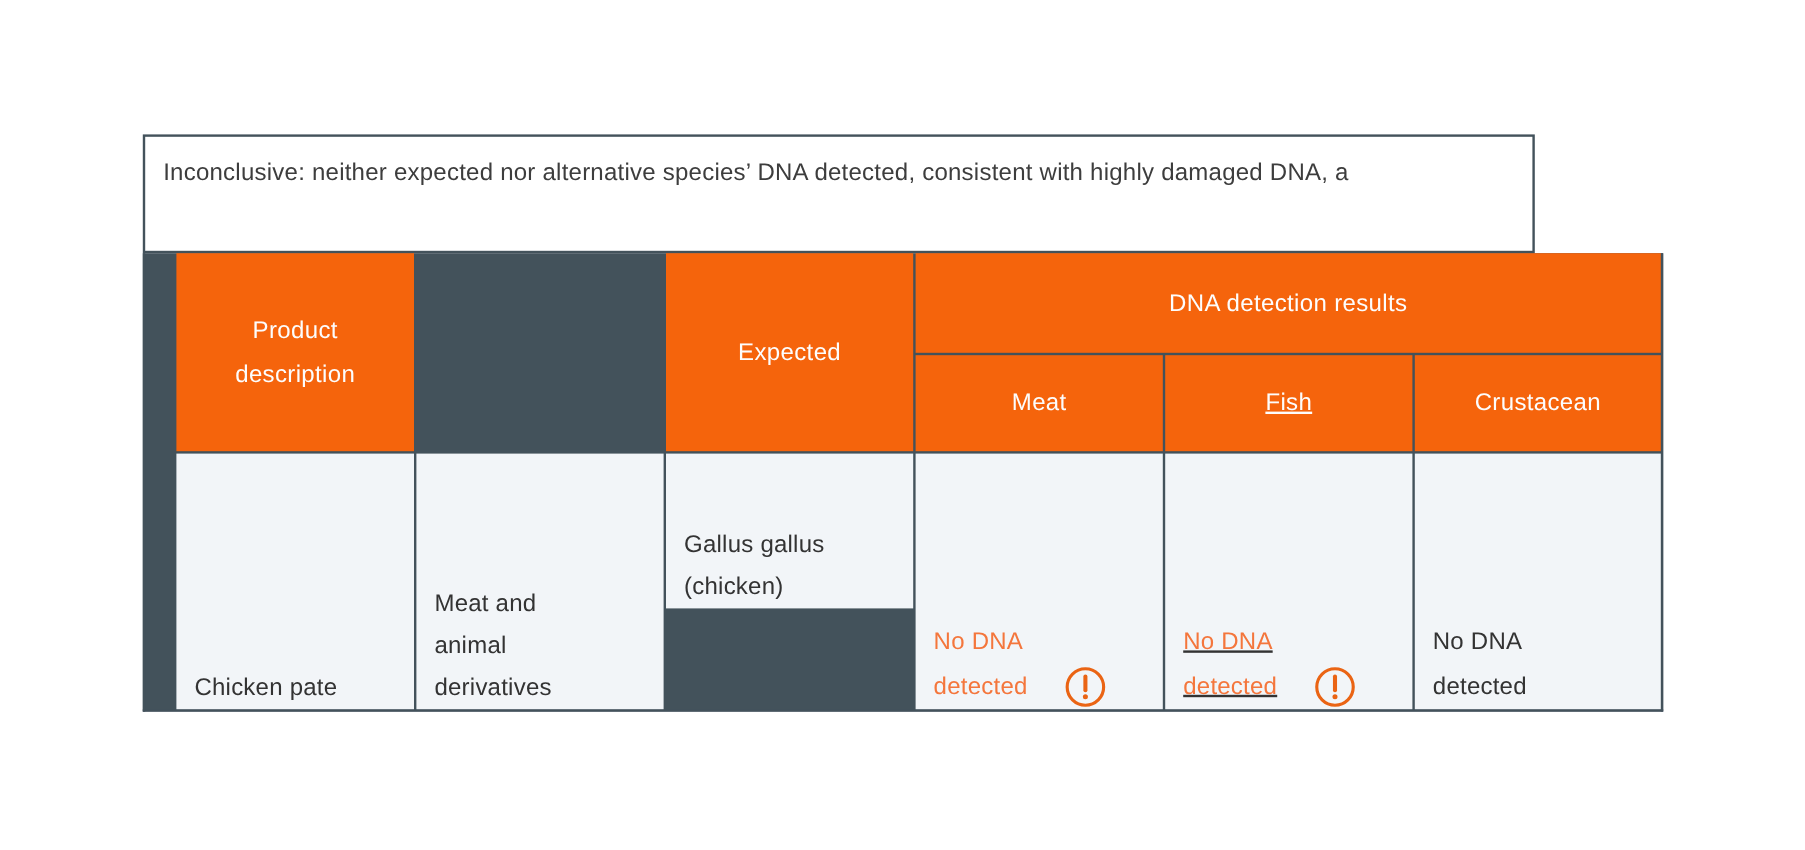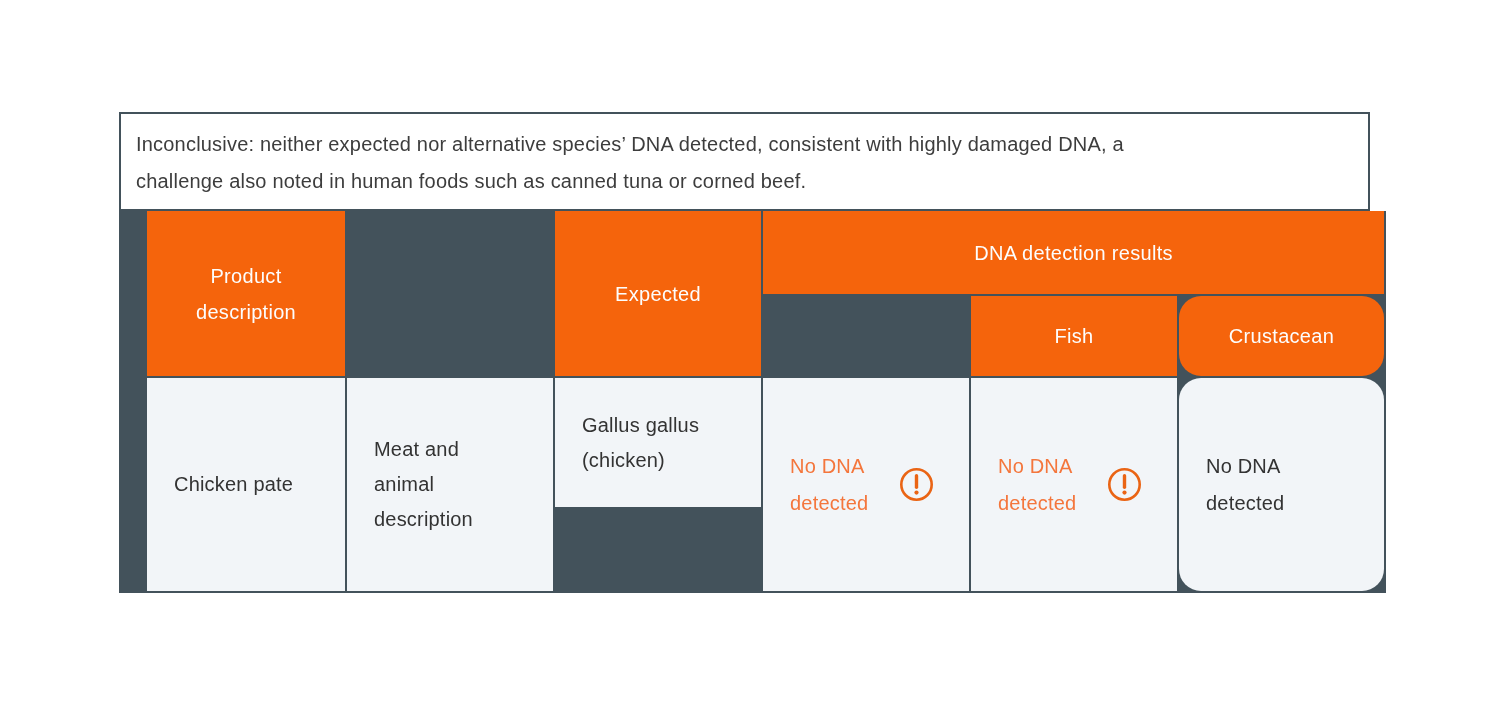--- a/index.html
+++ b/index.html
@@ -10,21 +10,21 @@
     --cell-bg:#F2F5F8;
     --text-dark:#333333;
     --header-text:#FDFDFD;
   }
   html,body{margin:0;padding:0;background:#ffffff;}
   body{font-family:"Liberation Sans","DejaVu Sans",sans-serif;-webkit-font-smoothing:antialiased;}
   .canvas{position:relative;width:1504px;height:708px;background:#ffffff;overflow:hidden;}
 
   
   .note-box{
-    position:absolute;left:119px;top:112px;width:1251px;height:99px;
+    position:absolute;left:119px;top:112px;width:1160px;height:99px;
     box-sizing:border-box;border:2px solid var(--border);background:#ffffff;
     padding:12px 15px 0 15px;
     font-size:20px;line-height:37px;color:#3d3d3d;letter-spacing:0.2px;
   }
 
   
   .grid{
     position:absolute;left:119px;top:211px;width:1267px;
     box-sizing:border-box;border:2px solid var(--border);border-top:none;
     background:var(--border);
@@ -35,72 +35,74 @@
   }
   .cell{box-sizing:border-box;}
   .hcell{
     background:var(--orange);color:var(--header-text);
     display:flex;align-items:center;justify-content:center;text-align:center;
     font-size:20px;line-height:36px;letter-spacing:0.3px;
   }
   .hcell .wrap-narrow{max-width:130px;}
   .bcell{
     background:var(--cell-bg);color:var(--text-dark);
-    display:flex;align-items:center;
-    padding-left:27px;padding-right:10px;
+    display:flex;align-items:flex-end;
+    padding-left:15px;padding-right:10px;
     font-size:20px;line-height:35px;letter-spacing:0.2px;
   }
   .span2r{grid-row:span 2;}
   .col1{grid-column:1;margin-left:26px;} .col2{grid-column:2;} .col3{grid-column:3;}
-  .col4{grid-column:4;} .col5{grid-column:5;} .col6{grid-column:6;border-radius:22px;}
+  .col4{grid-column:4;} .col5{grid-column:5;text-decoration:underline;} .col6{grid-column:6;}
   .dna-group{grid-column:4 / 7;grid-row:1;}
   .subhead{grid-row:2;}
   .body-span{grid-row:3 / 5;}
   .exp-top{grid-row:3;grid-column:3;}
   .exp-bottom{grid-row:4;grid-column:3;}
 
   .ingredients-text{max-width:120px;}
   .result-text{max-width:92px;line-height:37px;}
   .result-cell{gap:16px;}
   .result-warning{color:var(--orange-text);}
   .warn-icon{flex:0 0 auto;display:block;}
 </style>
 </head>
 <body>
 
 <div class="canvas">
 
   <div class="note-box">
     <div>Inconclusive: neither expected nor alternative species’ DNA detected, consistent with highly damaged DNA, a</div>
-    <div>challenge also noted in human foods such as canned tuna or corned beef.</div>
   </div>
 
   <div class="grid">
 
     <div class="cell hcell span2r col1">
       <div class="wrap-narrow">Product description</div>
     </div>
     <div class="cell hcell span2r col3">
       <div>Expected</div>
     </div>
     <div class="cell hcell dna-group">
       <div>DNA detection results</div>
     </div>
+    <div class="cell hcell subhead col4">
+      <div>Meat</div>
+    </div>
     <div class="cell hcell subhead col5">
       <div>Fish</div>
     </div>
     <div class="cell hcell subhead col6">
       <div>Crustacean</div>
     </div>
 
     <div class="cell bcell body-span col1">
       <div>Chicken pate</div>
     </div>
     <div class="cell bcell body-span col2">
-      <div class="ingredients-text">Meat and animal description</div>
+      <div class="ingredients-text">Meat and animal derivatives</div>
     </div>
     <div class="cell bcell exp-top">
       <div>Gallus gallus (chicken)</div>
     </div>
 
     <div class="cell bcell body-span col4 result-cell">
       <div class="result-text result-warning">No DNA detected</div>
       <svg class="warn-icon" width="37" height="37" viewBox="0 0 37 37">
         <circle cx="18.5" cy="18.5" r="15.2" fill="none" stroke="#EA6414" stroke-width="2.6"></circle>
         <line x1="18.5" y1="9.8" x2="18.5" y2="21.2" stroke="#EA6414" stroke-width="3.4" stroke-linecap="round"></line>

